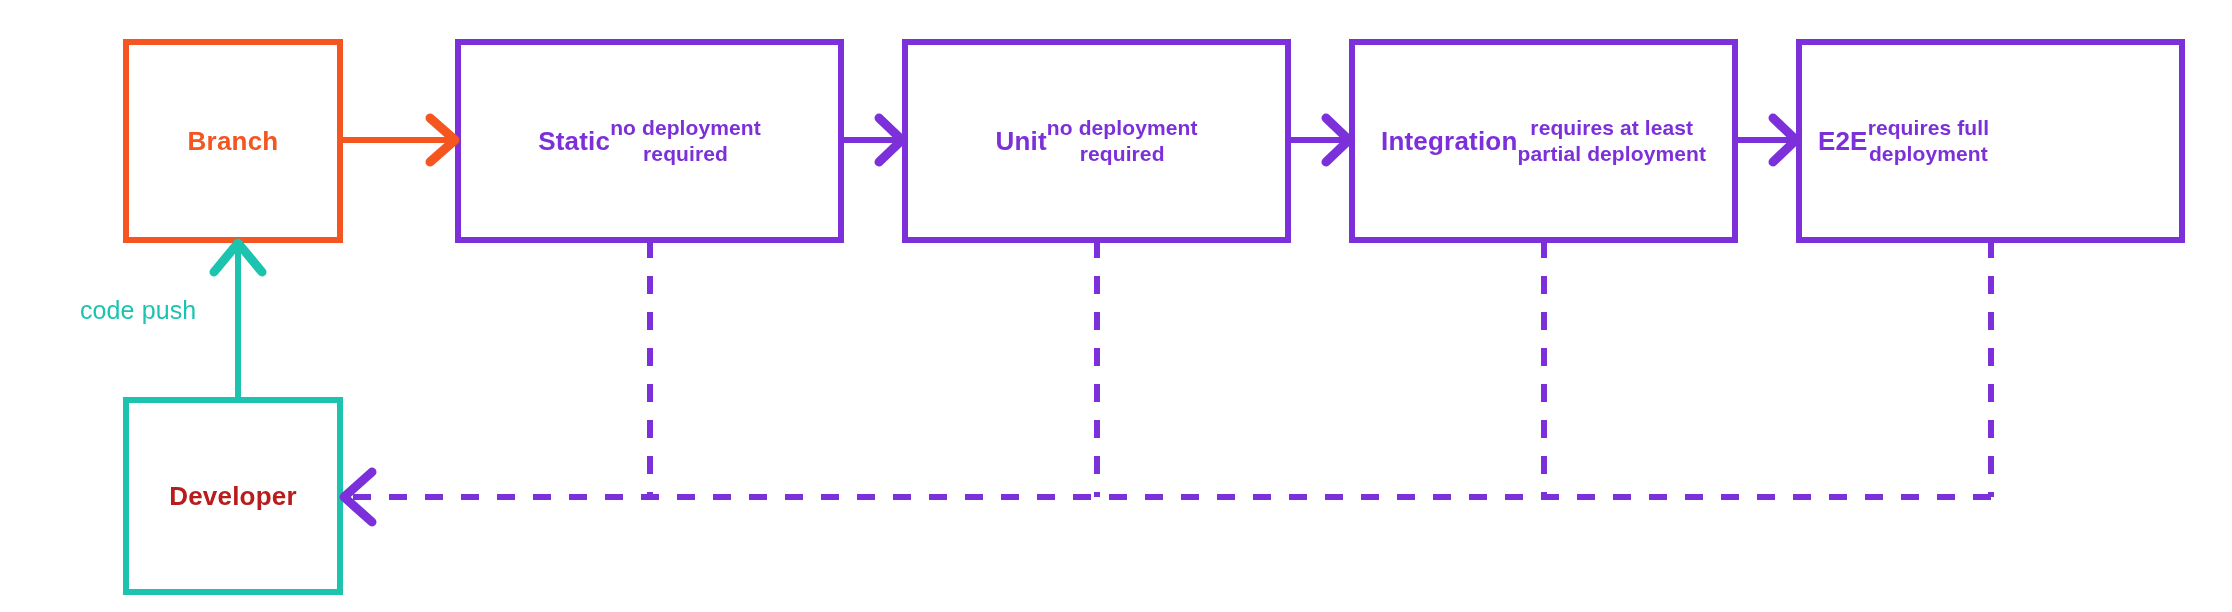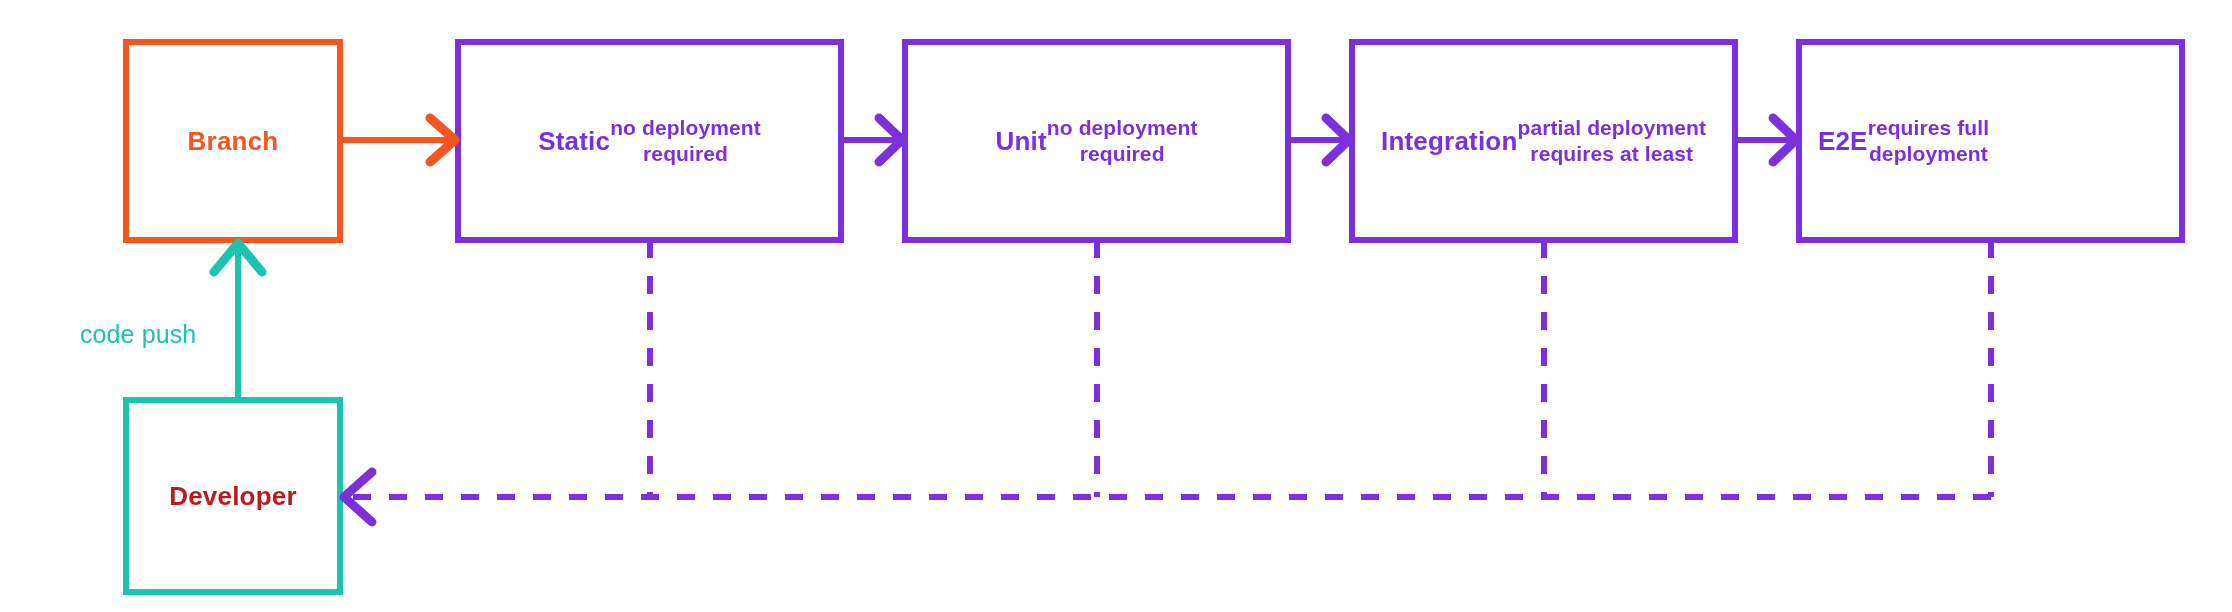--- a/index.html
+++ b/index.html
@@ -146,29 +146,29 @@
     <span class="node-title">Unit</span>
     <span class="node-desc">
       <span class="node-desc-line">no deployment</span>
       <span class="node-desc-line">required</span>
     </span>
   </div>
 
   <div class="node-box" style="left:1352px; top:42px; width:383px; height:198px; color:#7C30D9;">
     <span class="node-title">Integration</span>
     <span class="node-desc">
+      <span class="node-desc-line">requires at least</span>
       <span class="node-desc-line">partial deployment</span>
-      <span class="node-desc-line">requires at least</span>
     </span>
   </div>
 
   <div class="node-box" style="left:1712px; top:42px; width:383px; height:198px; color:#7C30D9;">
     <span class="node-title">E2E</span>
     <span class="node-desc">
       <span class="node-desc-line">requires full</span>
       <span class="node-desc-line">deployment</span>
     </span>
   </div>
 
-  <div class="edge-label" style="left:80px; top:320px; color:#1CC4B0;">code push</div>
+  <div class="edge-label" style="left:80px; top:296px; color:#1CC4B0;">code push</div>
 
 
 </div>
 
 </body></html>

